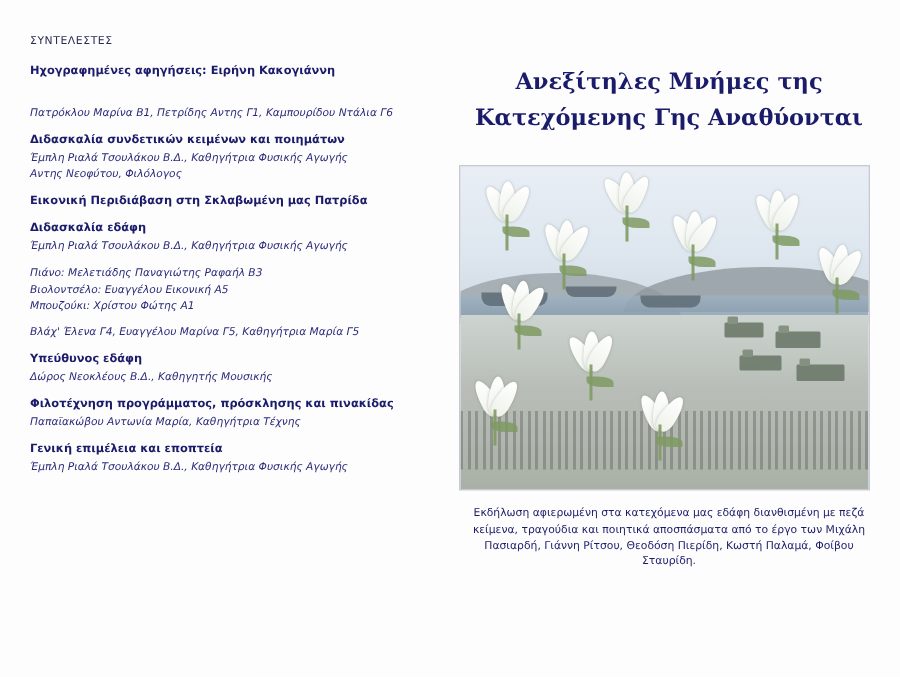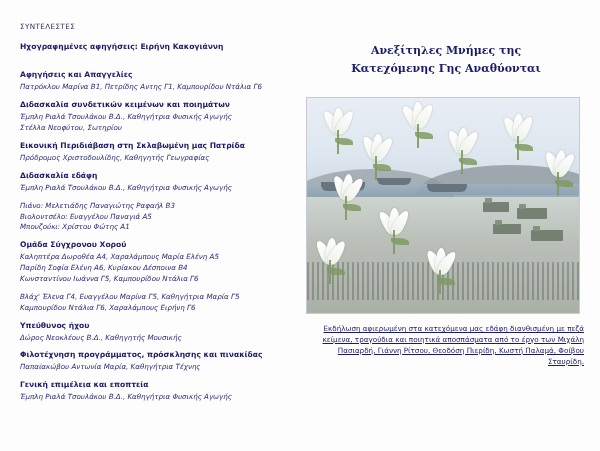--- a/index.html
+++ b/index.html
@@ -56,21 +56,21 @@
   
   .right-col {
     position: absolute;
     left: 300px;
     top: 30px;
     width: 292px;
   }
   .main-title {
     text-align: center;
     color: #1b1b6b;
-    font-size: 11px;
+    font-size: 15px;
     font-weight: bold;
     line-height: 1.6;
     margin: 12px 14px 0 14px;
     font-family: "DejaVu Serif", serif;
   }
   .photo-wrap {
     margin: 20px 6px 0 6px;
     width: 272px;
     height: 215px;
     position: relative;
@@ -137,69 +137,59 @@
   .lily .leaf {
     position:absolute; left:50%; top:30px; width:18px; height:7px;
     margin-left:-3px; background:#7f9a63; opacity:.85;
     border-radius: 0 60% 0 60%;
   }
   .caption {
     margin: 10px 8px 0 8px;
     font-size: 7.2px;
     color: #1b1b6b;
     line-height: 1.5;
-    text-align: right;
-    text-decoration: underline;
+    text-align: center;
   }
 </style>
 </head>
 <body>
 
 <div class="page">
 
   <div class="left-col">
     <div class="credits-title">ΣΥΝΤΕΛΕΣΤΕΣ</div>
     <div id="credits-list">
         <div class="section">
           <div class="sec-head tight">Ηχογραφημένες αφηγήσεις: Ειρήνη Κακογιάννη</div>
         </div>
         <div class="section">
-          <div class="sec-head">Αφηγήσεις και Απαγγελίες</div>
           <div class="sec-line">Πατρόκλου Μαρίνα Β1, Πετρίδης Αντης Γ1, Καμπουρίδου Ντάλια Γ6</div>
         </div>
         <div class="section">
           <div class="sec-head">Διδασκαλία συνδετικών κειμένων και ποιημάτων</div>
           <div class="sec-line">Έμπλη Ριαλά Τσουλάκου Β.Δ., Καθηγήτρια Φυσικής Αγωγής</div>
-          <div class="sec-line">Στέλλα Νεοφύτου, Σωτηρίου</div>
+          <div class="sec-line">Αντης Νεοφύτου, Φιλόλογος</div>
         </div>
         <div class="section">
           <div class="sec-head">Εικονική Περιδιάβαση στη Σκλαβωμένη μας Πατρίδα</div>
-          <div class="sec-line">Πρόδρομος Χριστοδουλίδης, Καθηγητής Γεωγραφίας</div>
         </div>
         <div class="section">
           <div class="sec-head">Διδασκαλία εδάφη</div>
           <div class="sec-line">Έμπλη Ριαλά Τσουλάκου Β.Δ., Καθηγήτρια Φυσικής Αγωγής</div>
         </div>
         <div class="section">
           <div class="sec-line">Πιάνο: Μελετιάδης Παναγιώτης Ραφαήλ Β3</div>
-          <div class="sec-line">Βιολοντσέλο: Ευαγγέλου Παναγιά Α5</div>
+          <div class="sec-line">Βιολοντσέλο: Ευαγγέλου Εικονική Α5</div>
           <div class="sec-line">Μπουζούκι: Χρίστου Φώτης Α1</div>
         </div>
         <div class="section">
-          <div class="sec-head">Ομάδα Σύγχρονου Χορού</div>
-          <div class="sec-line">Καληπτέρα Δωροθέα Α4, Χαραλάμπους Μαρία Ελένη Α5</div>
-          <div class="sec-line">Παρίδη Σοφία Ελένη Α6, Κυρίακου Δέσποινα Β4</div>
-          <div class="sec-line">Κωνσταντίνου Ιωάννα Γ5, Καμπουρίδου Ντάλια Γ6</div>
-        </div>
-        <div class="section">
           <div class="sec-line">Βλάχ' Έλενα Γ4, Ευαγγέλου Μαρίνα Γ5, Καθηγήτρια Μαρία Γ5</div>
-          <div class="sec-line">Καμπουρίδου Ντάλια Γ6, Χαραλάμπους Ειρήνη Γ6</div>
-        </div>
-        <div class="section">
-          <div class="sec-head">Υπεύθυνος ήχου</div>
+        </div>
+        <div class="section">
+          <div class="sec-head">Υπεύθυνος εδάφη</div>
           <div class="sec-line">Δώρος Νεοκλέους Β.Δ., Καθηγητής Μουσικής</div>
         </div>
         <div class="section">
           <div class="sec-head">Φιλοτέχνηση προγράμματος, πρόσκλησης και πινακίδας</div>
           <div class="sec-line">Παπαϊακώβου Αντωνία Μαρία, Καθηγήτρια Τέχνης</div>
         </div>
         <div class="section">
           <div class="sec-head">Γενική επιμέλεια και εποπτεία</div>
           <div class="sec-line">Έμπλη Ριαλά Τσουλάκου Β.Δ., Καθηγήτρια Φυσικής Αγωγής</div>
         </div>

